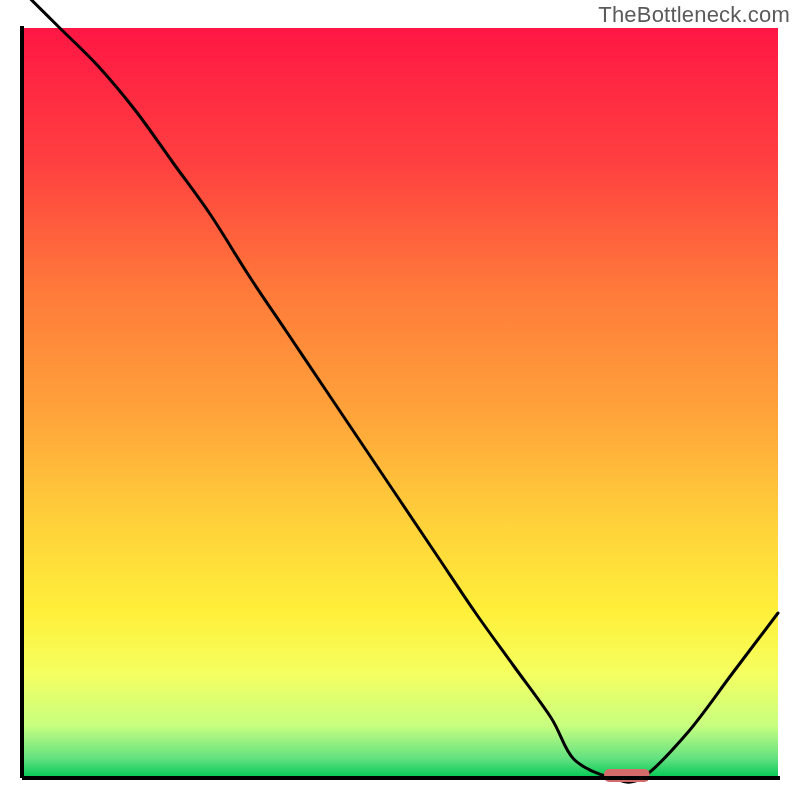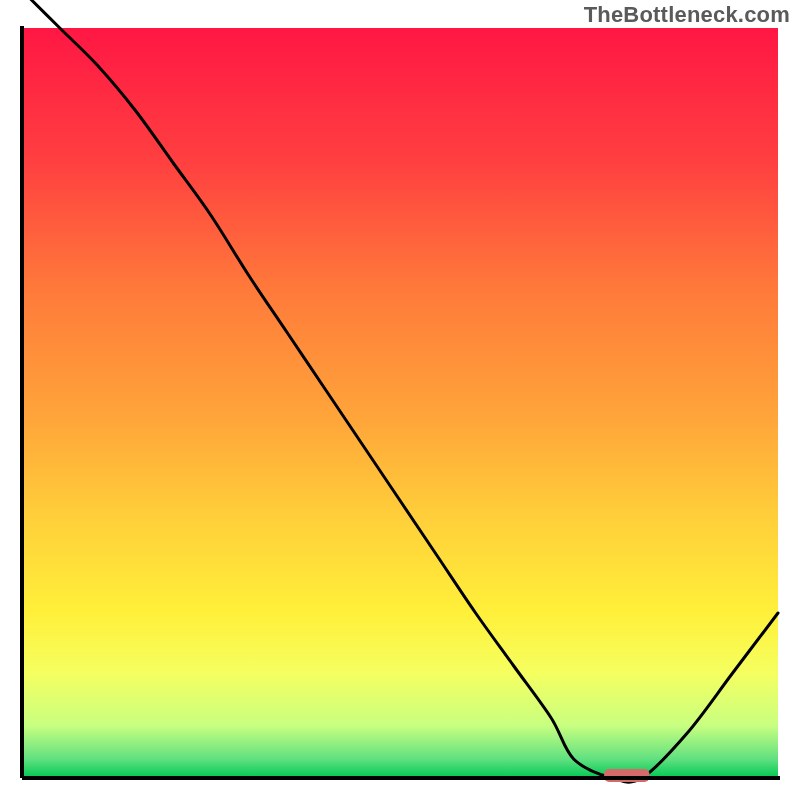--- a/index.html
+++ b/index.html
@@ -14,21 +14,21 @@
     position: relative;
     width: 800px;
     height: 800px;
   }
   .watermark {
     position: absolute;
     top: 2px;
     right: 10px;
     color: #5a5a5a;
     font-size: 22px;
-    font-weight: 700;
+    font-weight: 400;
     letter-spacing: 0.2px;
   }
   .plot-area {
     position: absolute;
     left: 22px;
     top: 28px;
     width: 756px;
     height: 750px;
     box-sizing: border-box;
   }

